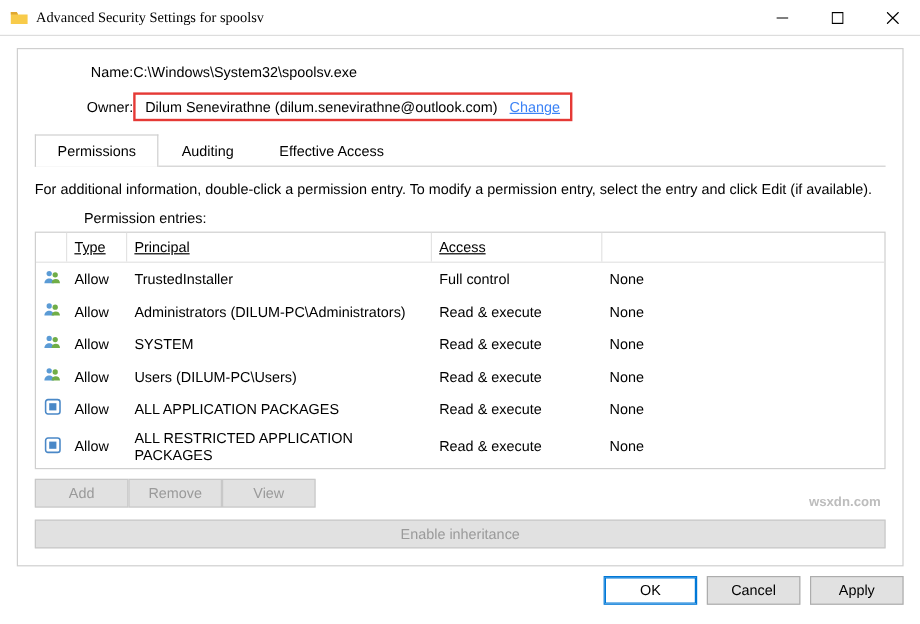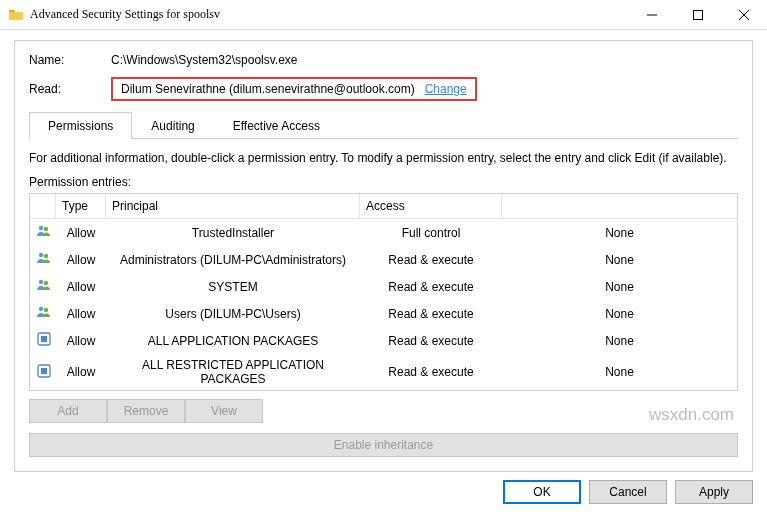--- a/index.html
+++ b/index.html
@@ -4,48 +4,48 @@
 <style>
 * { box-sizing: border-box; font-family: 'Segoe UI', Tahoma, sans-serif; font-size: 12px; }
 body { margin: 0; background: #fff; width: 767px; height: 520px; overflow: hidden; }
 .titlebar { height: 30px; display: flex; align-items: center; border-bottom: 1px solid #ddd; }
 .titlebar .icon { width: 16px; height: 16px; margin: 0 6px 0 8px; }
 .titlebar .title { flex: 1; font-family: Liberation Serif, serif; }
 .winbtns { display: flex; }
 .winbtn { width: 46px; height: 30px; display: flex; align-items: center; justify-content: center; }
 .content { padding: 10px 14px 0 14px; }
 .panel { border: 1px solid #cfcfcf; padding: 12px 14px 14px 14px; min-height: 432px; position: relative; }
-.row { display: flex; align-items: center; margin-bottom: 10px; }
+.row { display: flex; align-items: center; margin-bottom: 10px; text-align: right; }
 .row .label { width: 82px; }
 .owner-box { border: 2px solid #e53935; padding: 3px 8px; display: flex; align-items: center; gap: 10px; }
 .change { color: #3b82f6; text-decoration: underline; cursor: pointer; }
 .tabs { display: flex; margin-top: 8px; border-bottom: 1px solid #cfcfcf; }
 .tab { padding: 6px 18px; border: 1px solid transparent; border-bottom: none; cursor: pointer; position: relative; top: 1px; }
 .tab.active { border-color: #cfcfcf; background: #fff; }
 .info { margin: 12px 0 10px 0; }
-.entries-label { margin-bottom: 4px; }
+.entries-label { margin-bottom: 4px; margin-left: 41px; }
 .grid-box { border: 1px solid #cfcfcf; min-height: 172px; }
-.ghead { display: flex; border-bottom: 1px solid #e3e3e3; }
+.ghead { display: flex; border-bottom: 1px solid #e3e3e3; text-decoration: underline; }
 .gh { padding: 5px 6px; border-right: 1px solid #e3e3e3; }
 .c0 { width: 26px; }
 .c1 { width: 50px; }
 .c2 { width: 254px; }
 .c3 { width: 142px; }
 .c4 { flex: 1; }
-.grow { display: flex; align-items: center; padding: 2px 0; text-align: center; }
+.grow { display: flex; align-items: center; padding: 2px 0; }
 .gc { padding: 2px 6px; }
 .ico { width: 16px; height: 16px; }
 .btnrow { display: flex; margin-top: 8px; }
 .btn { min-width: 78px; height: 24px; border: 1px solid #adadad; background: #e1e1e1; display: flex; align-items: center; justify-content: center; cursor: pointer; }
 .btn.disabled { color: #9a9a9a; background: #e1e1e1; border-color: #c8c8c8; cursor: default; }
 .inherit { margin-top: 10px; }
 .footer { display: flex; justify-content: flex-end; gap: 8px; padding: 8px 14px 12px 0; }
 .btn.primary { border: 1px solid #0078d7; background: #fff; }
 .btn.primary:focus, .btn.primary { box-shadow: 0 0 0 1px #0078d7 inset; }
-.watermark { position: absolute; right: 18px; bottom: 46px; color: #bdbdbd; font-size: 17px; }
+.watermark { position: absolute; right: 18px; bottom: 46px; color: #bdbdbd; font-size: 11px; font-weight: bold; }
 </style>
 </head>
 <body>
 
 <div class="titlebar">
   <svg class="icon" viewBox="0 0 16 16">
       <path fill="#f8cb4a" d="M1 3h5l1 2h8v8H1z"></path>
       <path fill="#e0a830" d="M1 3h5l1 2H1z"></path>
     </svg>
   <div class="title">Advanced Security Settings for spoolsv</div>
@@ -68,21 +68,21 @@
   </div>
 </div>
 
 <div class="content">
   <div class="panel">
     <div class="row">
       <div class="label">Name:</div>
       <div>C:\Windows\System32\spoolsv.exe</div>
     </div>
     <div class="row">
-      <div class="label">Read:</div>
+      <div class="label">Owner:</div>
       <div class="owner-box">
         <span>Dilum Senevirathne (dilum.senevirathne@outlook.com)</span>
         <span class="change">Change</span>
       </div>
     </div>
 
     <div class="tabs">
       <div class="tab active">Permissions</div>
       <div class="tab">Auditing</div>
       <div class="tab">Effective Access</div>

